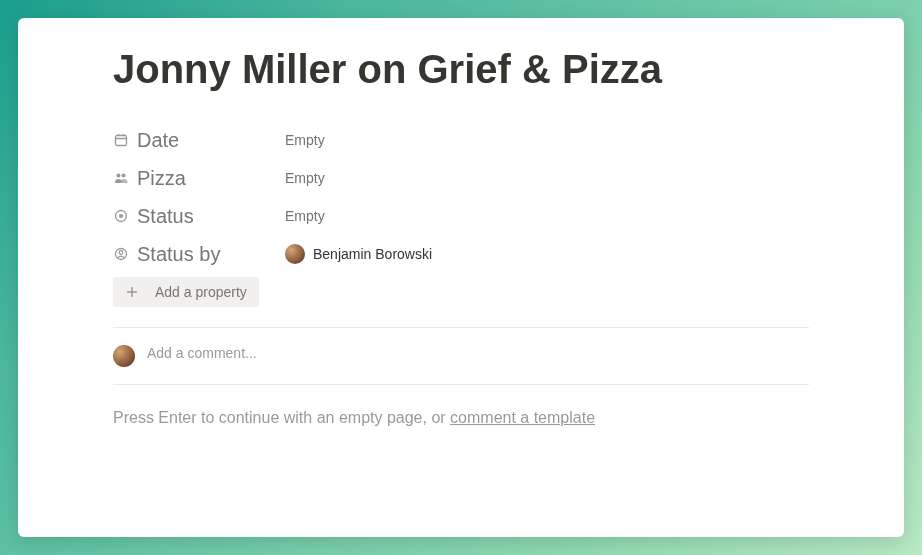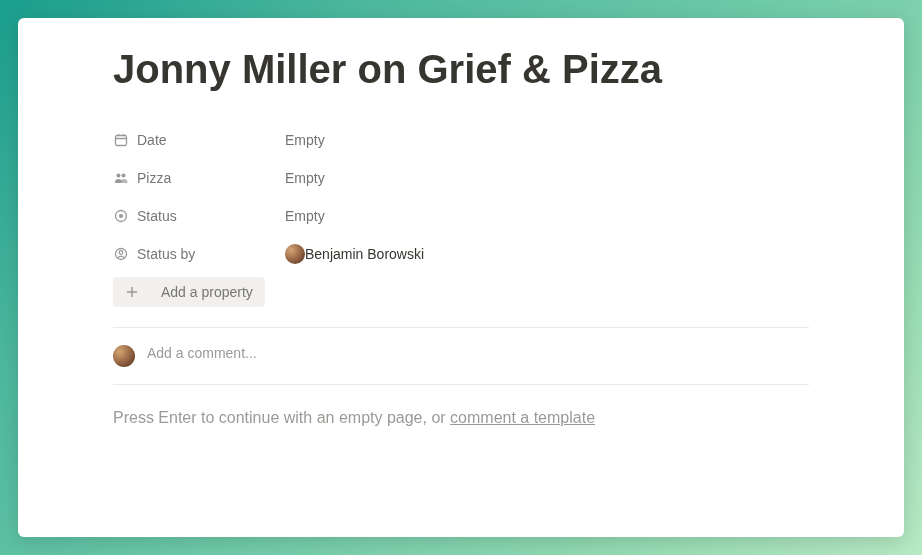--- a/index.html
+++ b/index.html
@@ -37,21 +37,21 @@
     .prop-row {
       display: flex;
       align-items: center;
       height: 38px;
     }
     .prop-label {
       display: flex;
       align-items: center;
       width: 172px;
       color: #787774;
-      font-size: 14px;
+      font-size: 20px;
       gap: 8px;
       cursor: pointer;
     }
     .prop-label .icon {
       width: 16px;
       height: 16px;
       display: inline-flex;
       align-items: center;
       justify-content: center;
       color: #9b9a97;
@@ -59,33 +59,34 @@
     .prop-value {
       color: #737373;
       font-size: 14px;
       flex: 1;
       cursor: pointer;
     }
     .prop-value.has-value {
       color: #37352f;
       display: flex;
       align-items: center;
+      gap: 8px;
     }
     .avatar {
       width: 20px;
       height: 20px;
       border-radius: 50%;
       background: radial-gradient(circle at 30% 30%, #d4a574 0%, #8b5a3c 60%, #3d2817 100%);
       display: inline-block;
       flex-shrink: 0;
     }
     .add-property {
       display: inline-flex;
       align-items: center;
-      gap: 22px;
+      gap: 16px;
       background: #f1f0ee;
       border: none;
       border-radius: 4px;
       padding: 7px 12px;
       color: #787774;
       font-size: 14px;
       cursor: pointer;
       margin-top: 4px;
       margin-bottom: 20px;
       font-family: inherit;

